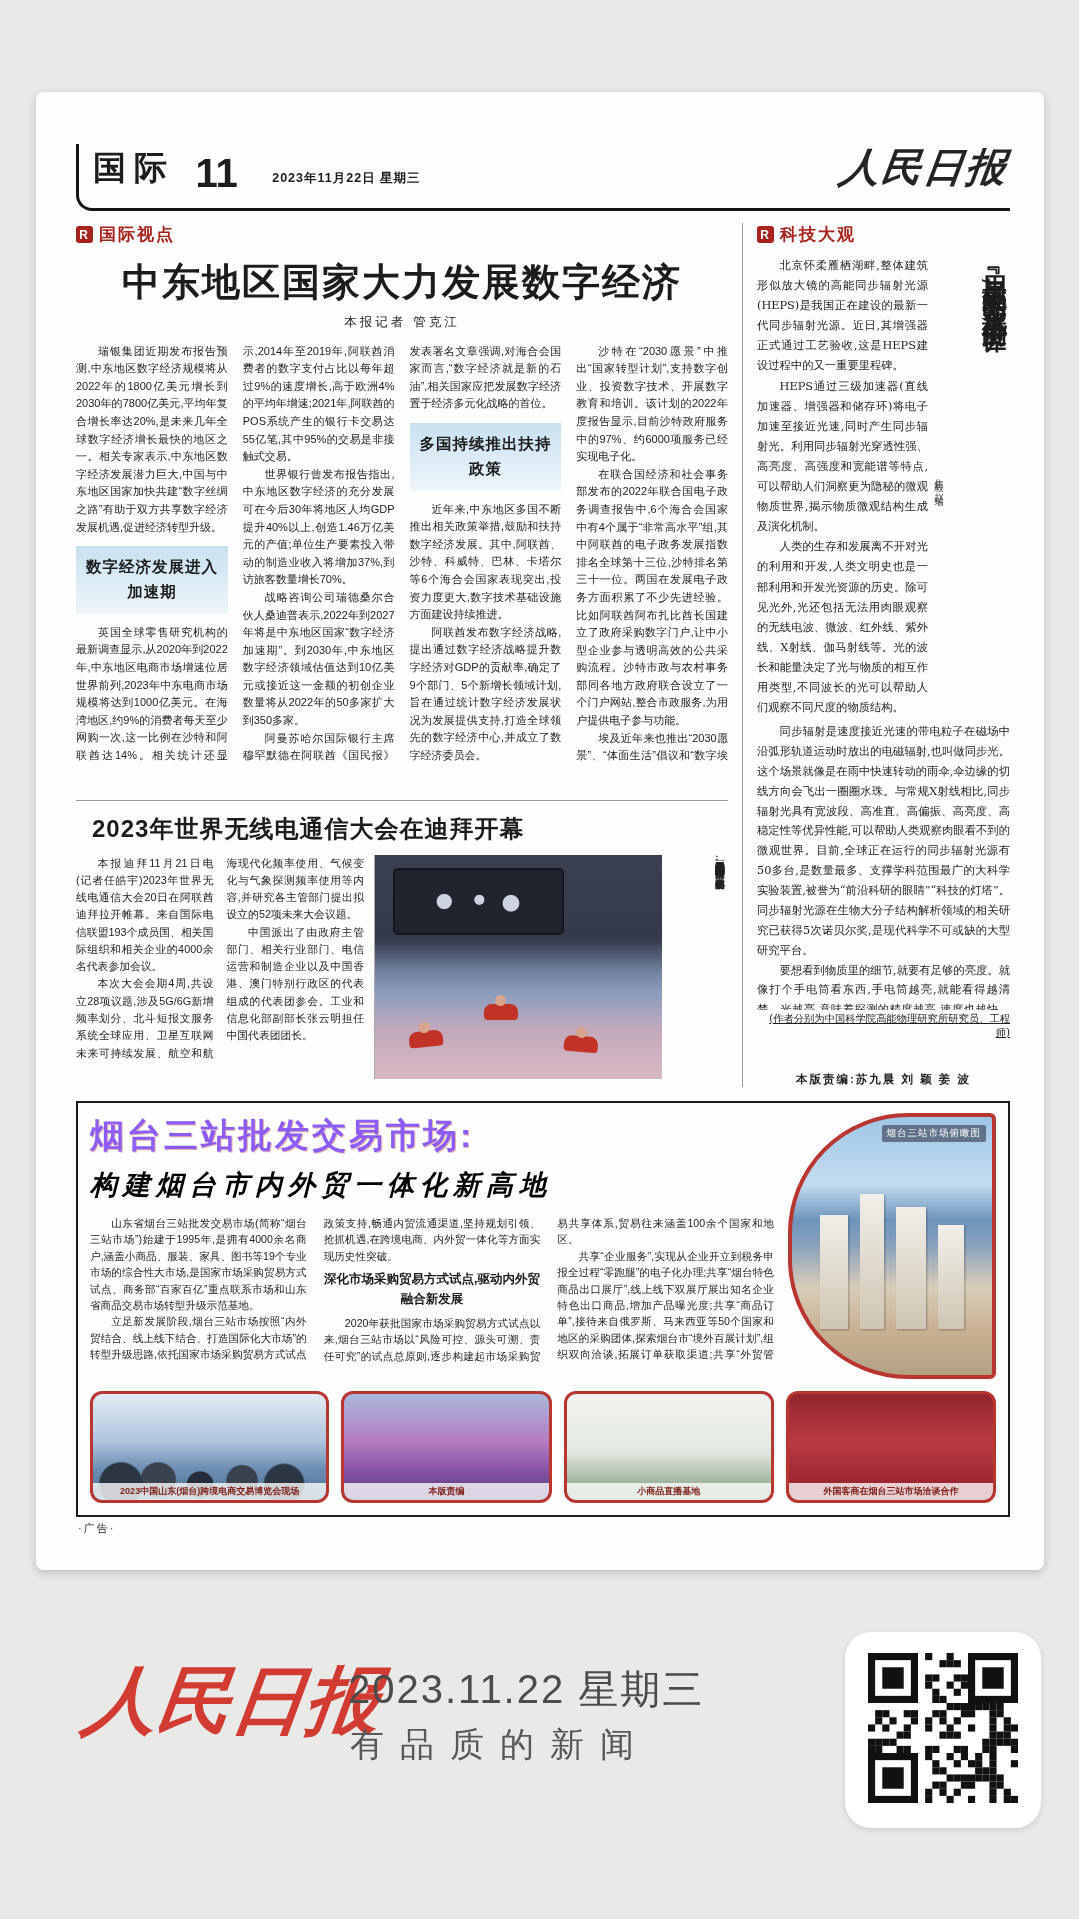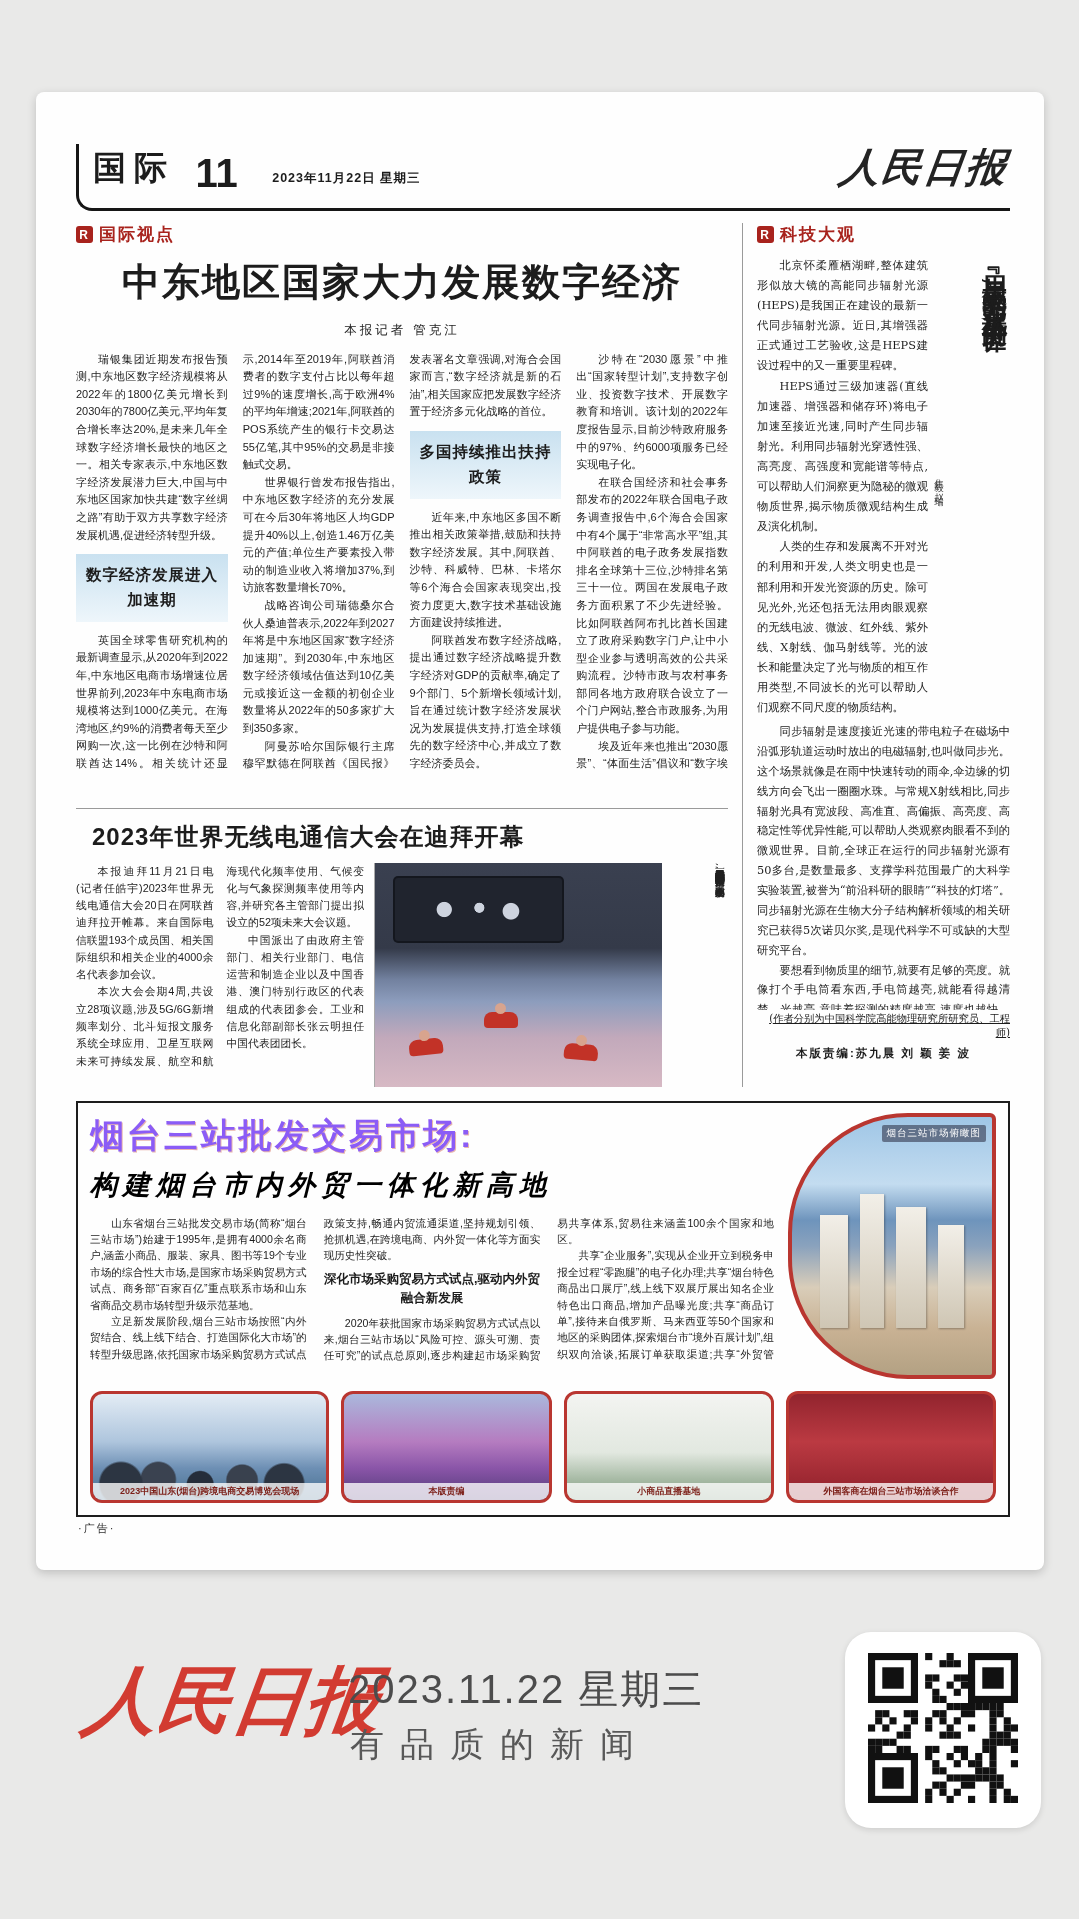--- a/index.html
+++ b/index.html
@@ -20,21 +20,21 @@
   
   .content{display:flex;gap:14px;margin-top:12px;}
   .left-region{width:652px;}
   .vrule{width:1px;background:#9a9a9a;}
   .right-region{flex:1;min-width:0;}
   
   .tag-row{display:flex;align-items:center;gap:6px;color:#a8231d;font-weight:800;font-size:17px;letter-spacing:2px;}
   .tag-icon{width:17px;height:17px;background:#a8231d;color:#fff;font-size:12px;font-weight:800;
             display:flex;align-items:center;justify-content:center;border-radius:3px;flex:0 0 auto;}
   
-  .headline{font-size:38px;font-weight:900;text-align:center;letter-spacing:2px;margin:14px 0 16px;line-height:1.2;}
+  .headline{font-size:38px;font-weight:900;text-align:center;letter-spacing:2px;margin:14px 0 8px;line-height:1.2;}
   .byline{text-align:center;font-size:12.5px;letter-spacing:3px;margin-bottom:12px;font-family:"DejaVu Serif",serif;}
   .cols4{column-count:4;column-gap:15px;column-fill:auto;height:430px;overflow:hidden;
          font-size:11px;line-height:1.6;text-align:justify;}
   .p{margin:0;text-indent:2em;}
   .subh{background:linear-gradient(180deg,#c9e1f0,#eef6fb);text-align:center;font-size:15.5px;font-weight:800;
         padding:9px 2px;margin:10px 0;break-inside:avoid;letter-spacing:1px;}
   
   .radio-block{margin-top:27px;border-top:1px solid #9a9a9a;padding-top:12px;}
   .radio-headline{font-size:24px;font-weight:900;letter-spacing:1px;margin:0 0 10px 16px;}
   .radio-row{display:flex;gap:10px;}
@@ -59,21 +59,21 @@
   .kj-top{display:flex;gap:8px;margin-top:10px;height:458px;}
   .kj-narrow{flex:1;min-width:0;font-family:"DejaVu Serif",serif;font-size:11.3px;line-height:1.78;
              text-align:justify;overflow:hidden;}
   .kj-vert{position:relative;width:74px;flex:0 0 auto;}
   .vert-headline{writing-mode:vertical-rl;font-size:25px;font-weight:900;line-height:1.2;letter-spacing:3px;
                  height:100%;margin:0 0 0 auto;}
   .vert-authors{position:absolute;left:-4px;top:215px;writing-mode:vertical-rl;font-size:9.5px;letter-spacing:4px;color:#333;}
   .kj-wide{font-family:"DejaVu Serif",serif;font-size:11.3px;line-height:1.76;text-align:justify;
            height:288px;overflow:hidden;margin-top:8px;}
   .kj-note{font-family:"DejaVu Serif",serif;font-size:10.3px;text-align:right;margin-top:2px;text-decoration:underline;}
-  .editors{text-align:center;font-size:11.5px;font-weight:700;margin-top:6px;letter-spacing:2px;}
+  .editors{text-align:center;font-size:11.5px;font-weight:700;margin-top:32px;letter-spacing:2px;}
   
   .ad-box{margin-top:14px;border:2px solid #1d1d1d;padding:10px 12px 12px;}
   .ad-top{display:flex;gap:14px;}
   .ad-left{flex:1;min-width:0;}
   .ad-title{color:#8b5cf6;font-size:34px;font-weight:900;letter-spacing:3px;text-shadow:1px 1px 0 #e8b7ae;}
   .ad-sub{color:#000000;font-size:27px;font-weight:800;letter-spacing:6px;margin-top:8px;
           font-family:"DejaVu Serif",serif;font-style:italic;}
   .ad-cols{column-count:3;column-gap:17px;column-fill:auto;height:164px;overflow:hidden;
            font-size:10.6px;line-height:1.55;text-align:justify;margin-top:12px;}
   .ad-subh{font-weight:800;font-size:12.5px;text-align:center;margin:6px 0;break-inside:avoid;}

